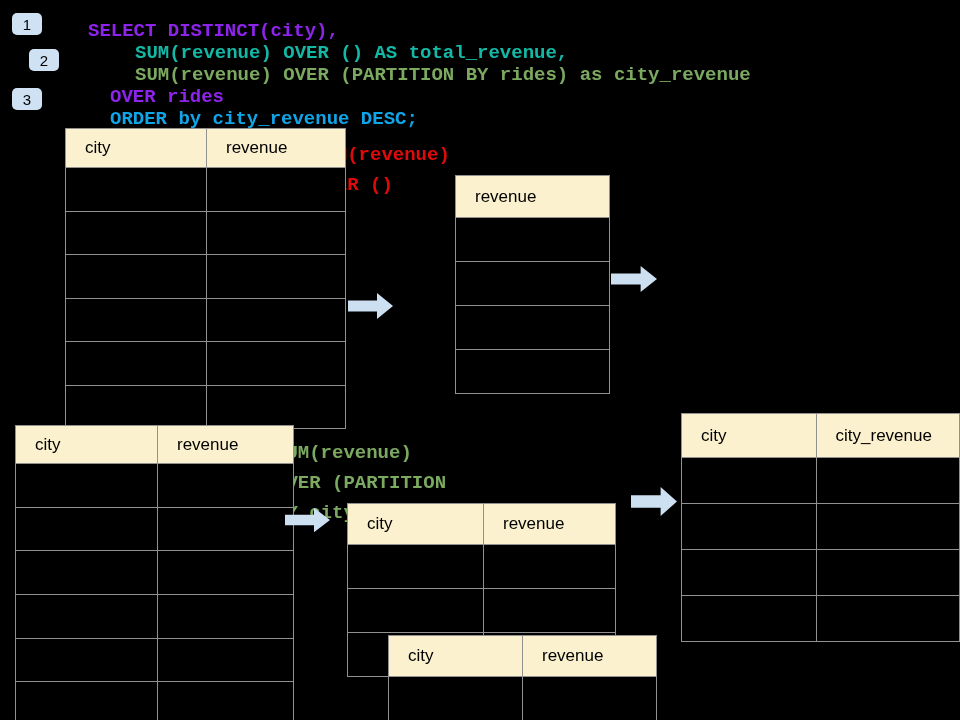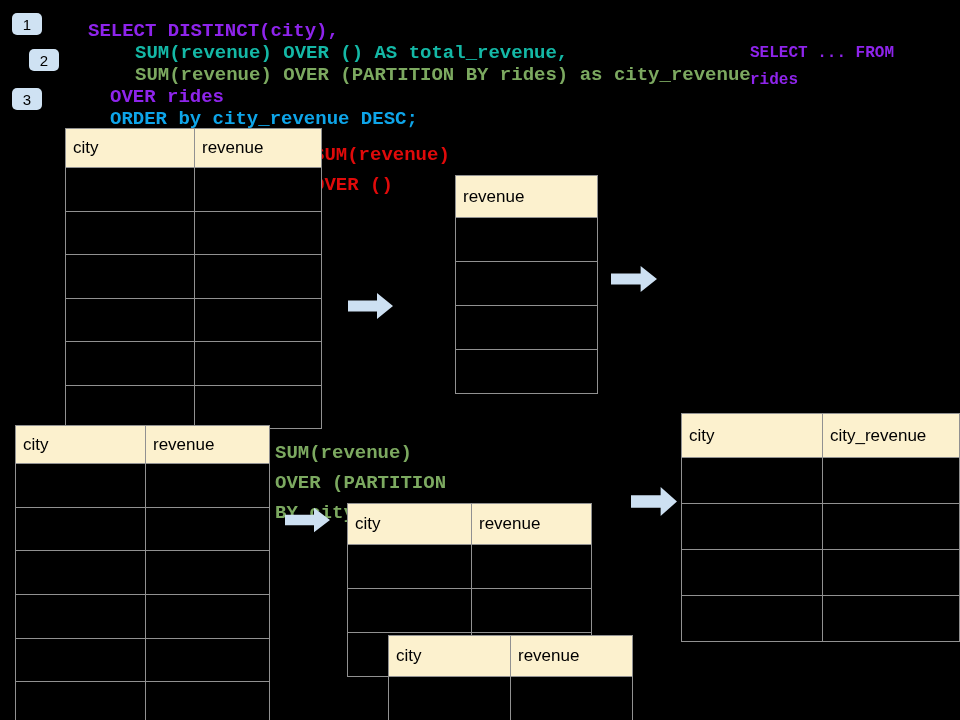--- a/index.html
+++ b/index.html
@@ -53,21 +53,21 @@
     table-layout: fixed;
     background: #000;
   }
   .tblbox th {
     background: var(--header-cream);
     border: 1px solid var(--table-border);
     font: 17px "Liberation Sans", sans-serif;
     font-weight: 400;
     color: #000;
     text-align: left;
-    padding: 0 0 0 7px;
+    padding: 0 0 0 19px;
     margin-top: 39px;
   }
   .tblbox td {
     border: 1px solid var(--table-border);
     background: #000;
   }
 
   #t-source-top        { left: 65px;  top: 128px; }
   #t-source-top th     { height: 38px; }
   #t-source-top td     { height: 40.5px; }
@@ -121,24 +121,20 @@
   <div class="badge" id="badge-3">3</div>
 
   <div id="sql-code">
       <div class="code-line" style="color: rgb(142, 36, 235);">SELECT DISTINCT(city),</div>
       <div class="code-line" style="color: #14b8a6;">SUM(revenue) OVER () AS total_revenue,</div>
       <div class="code-line" style="color: rgb(124, 169, 96);">SUM(revenue) OVER (PARTITION BY rides) as city_revenue</div>
       <div class="code-line" style="color: rgb(142, 36, 235);">OVER rides</div>
       <div class="code-line" style="color: #0ea5e9;">ORDER by city_revenue DESC;</div>
     </div>
 
-  <div id="from-note">
-      <div class="code-line" style="color: rgb(142, 36, 235);">SELECT ... FROM</div>
-      <div class="code-line" style="color: rgb(142, 36, 235);">rides</div>
-    </div>
 
   <div id="total-label">
       <div class="code-line" style="color: rgb(224, 10, 10);">SUM(revenue)</div>
       <div class="code-line" style="color: rgb(224, 10, 10);">OVER ()</div>
     </div>
 
   <div id="partition-label">
       <div class="code-line" style="color: rgb(124, 169, 96);">SUM(revenue)</div>
       <div class="code-line" style="color: rgb(124, 169, 96);">OVER (PARTITION</div>
       <div class="code-line" style="color: rgb(124, 169, 96);">BY city)</div>

